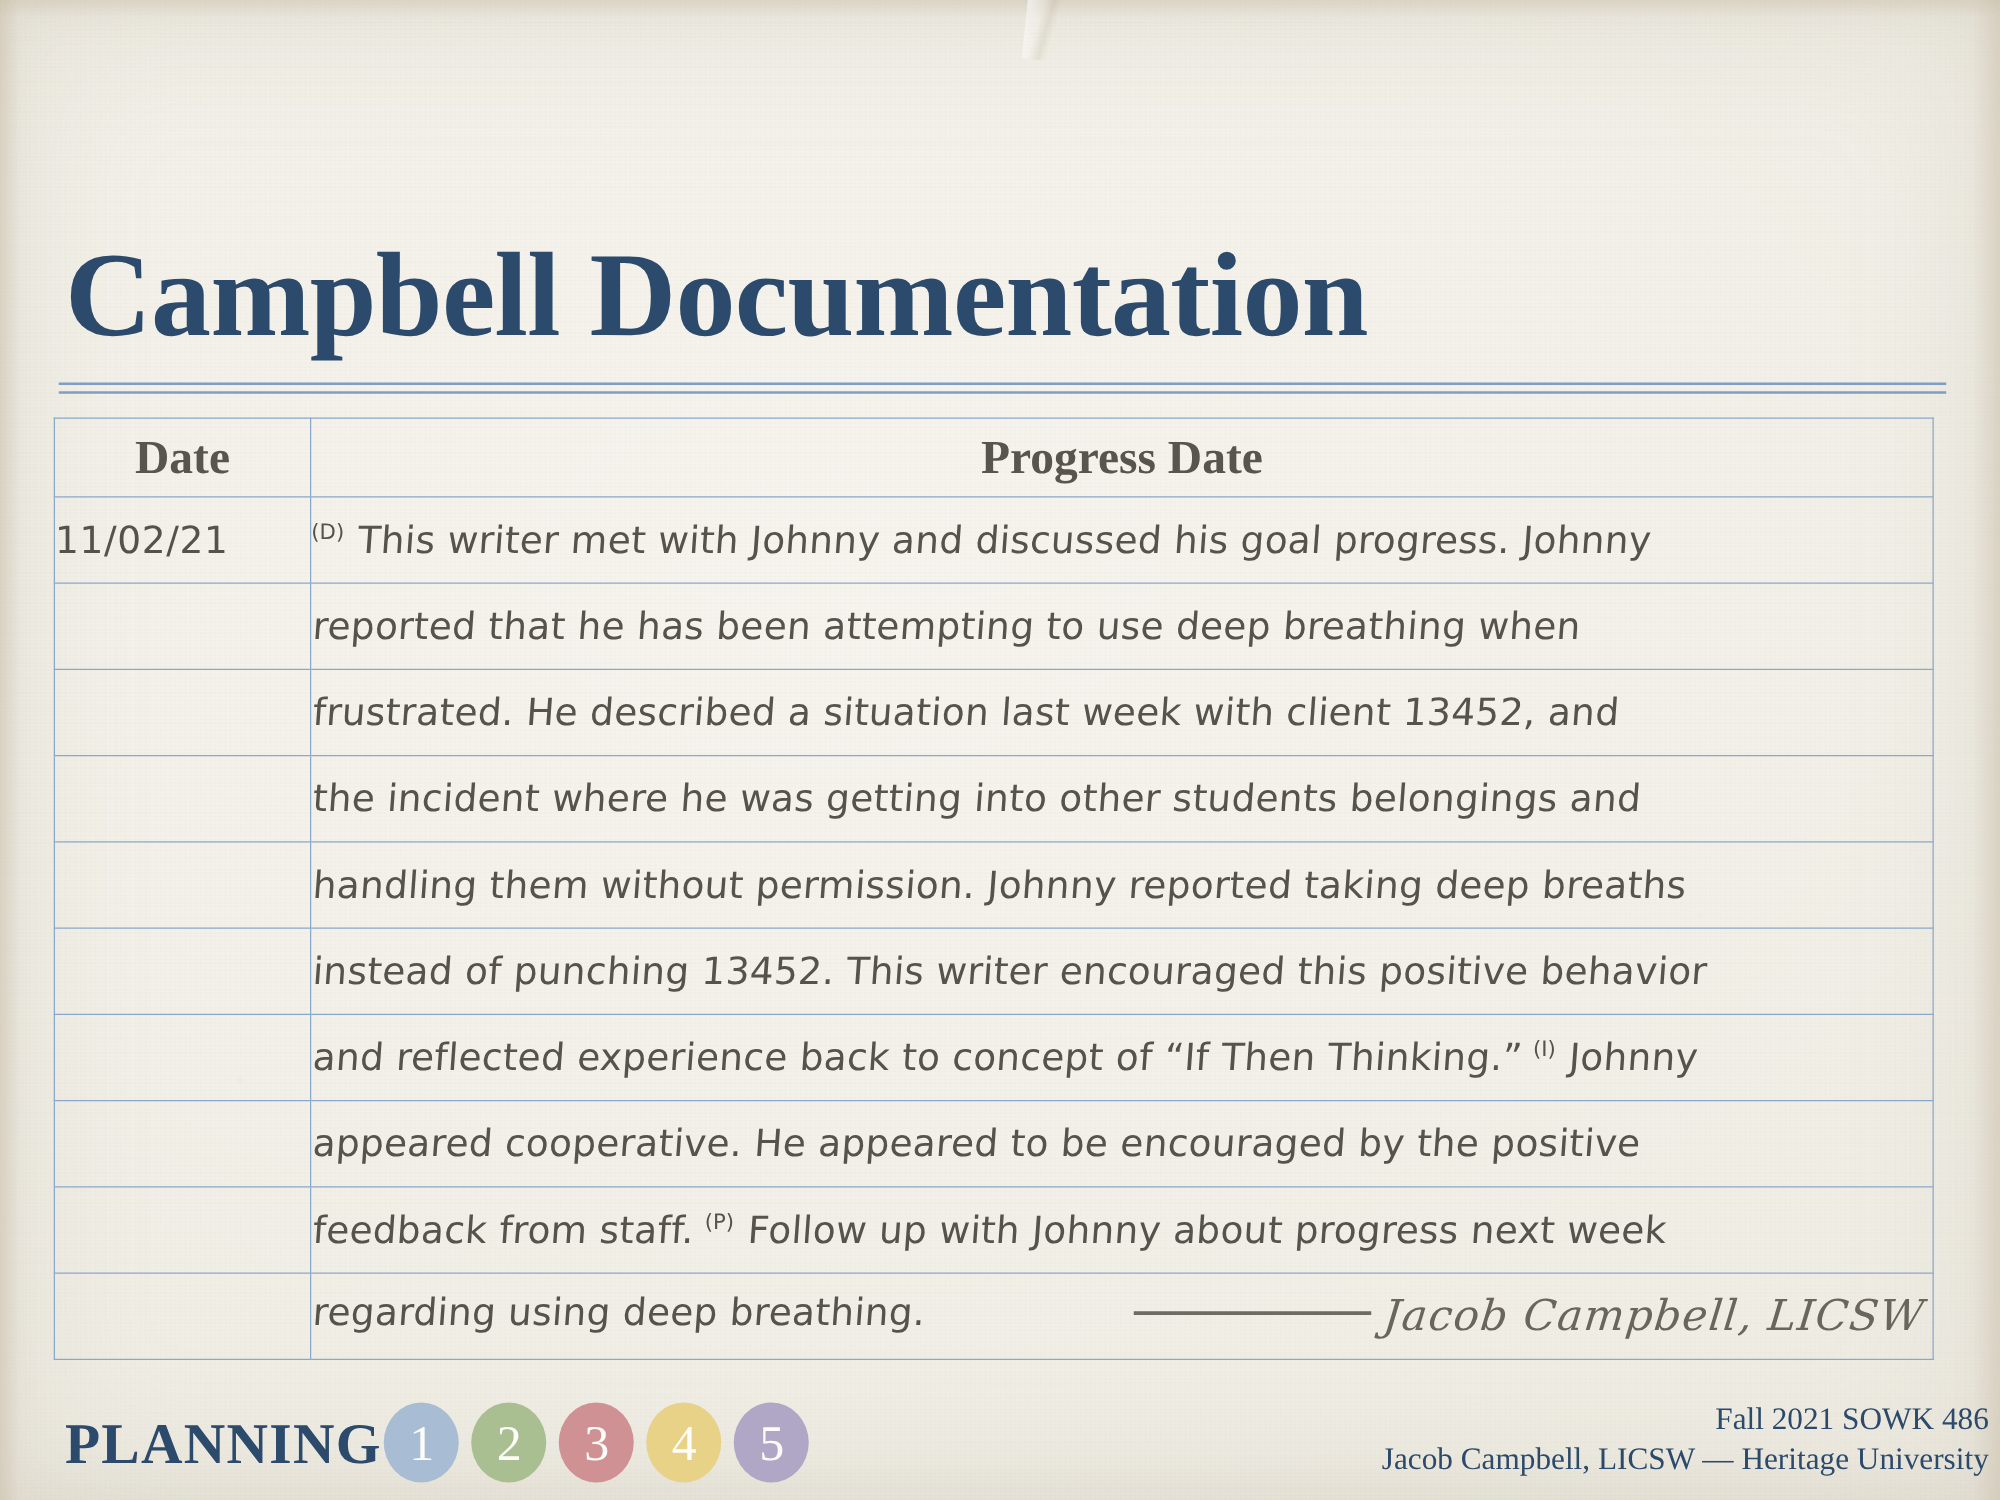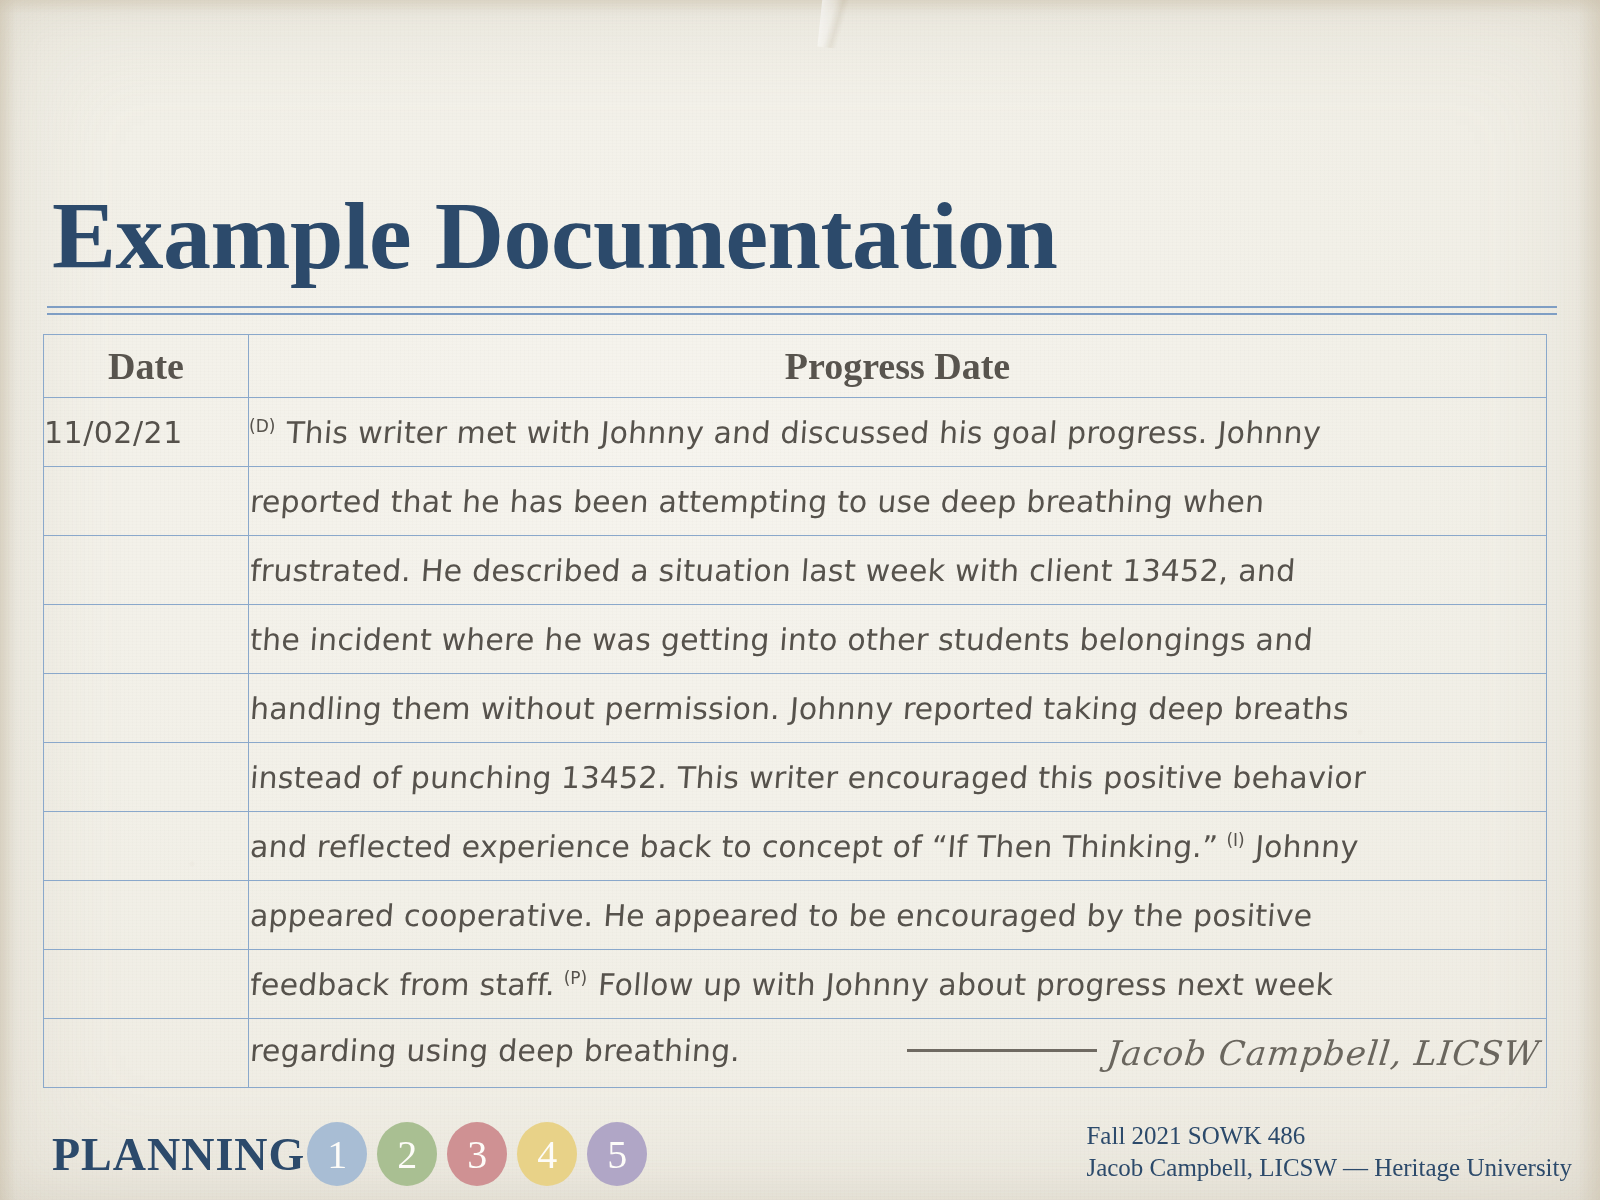--- a/index.html
+++ b/index.html
@@ -207,41 +207,42 @@
     display: flex;
     align-items: center;
     justify-content: center;
     font-family: "Liberation Serif", serif;
     font-size: 40px;
     color: #fdfcf8;
   }
 
   #footer-right {
     position: absolute;
-    right: 28px;
+    right: 9px;
     bottom: 16px;
+    text-align: right;
     font-family: "Liberation Serif", serif;
     font-size: 25px;
     line-height: 1.28;
     color: #2c4a6b;
   }
 </style>
 </head>
 <body>
 
 <div id="slide">
 
   <div id="grain"></div>
   <div id="edge-top"></div>
   <div id="edge-left"></div>
   <div id="edge-right"></div>
   <div id="crease"></div>
   <div id="vignette"></div>
 
-  <h1 id="title">Example Documentation</h1>
+  <h1 id="title">Campbell Documentation</h1>
 
   <div id="rule-top"></div>
 
   <table id="note-table">
     <colgroup>
       <col class="col-date">
       <col>
     </colgroup>
     <thead>
       <tr>

